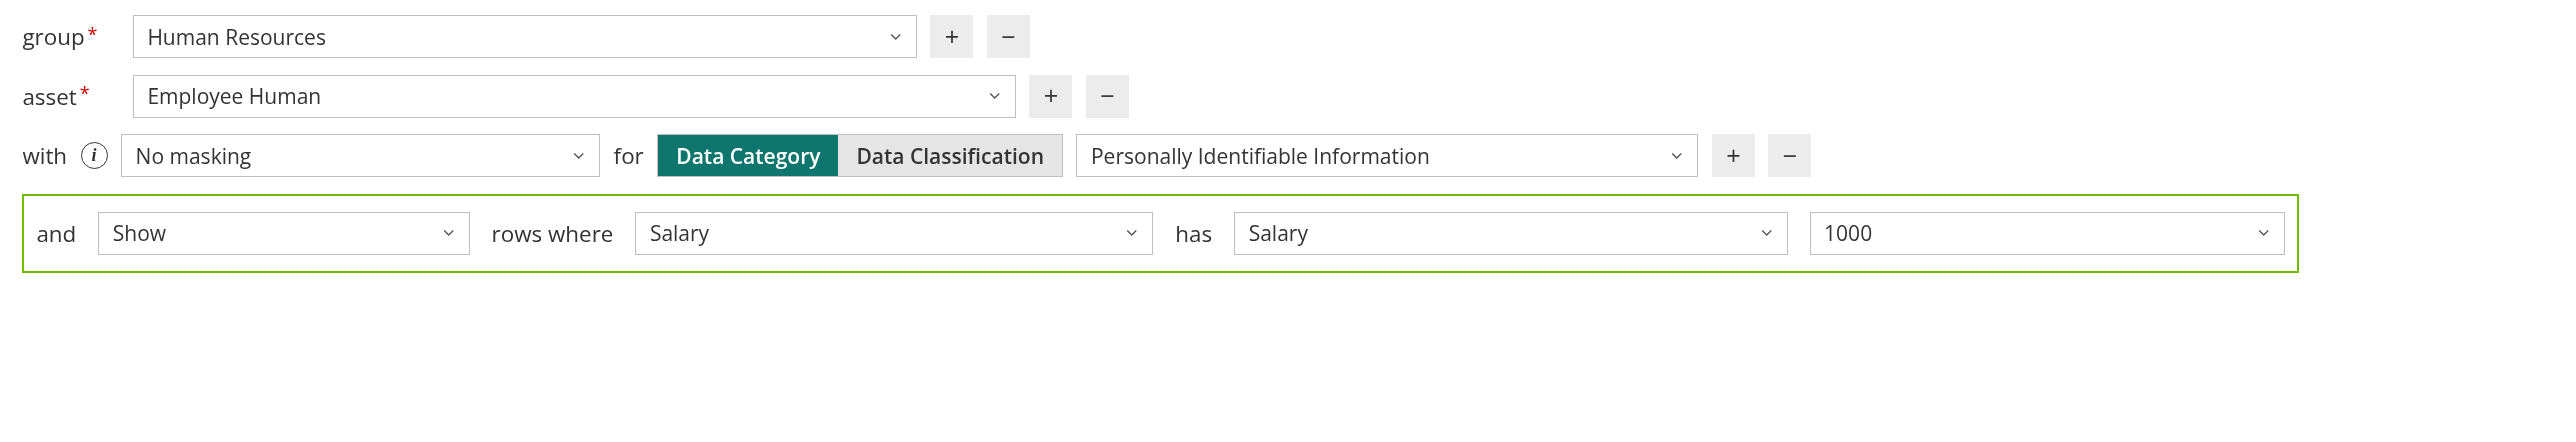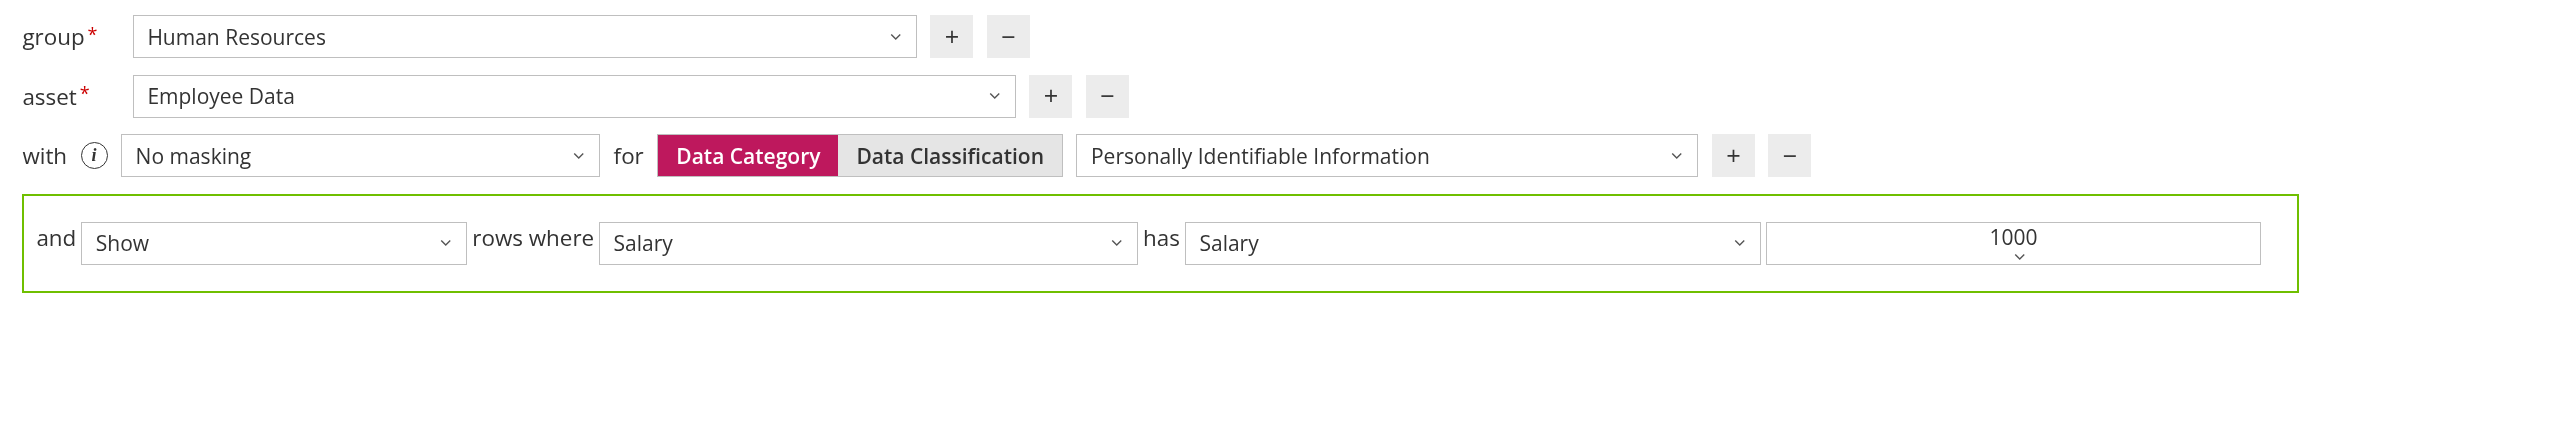--- a/index.html
+++ b/index.html
@@ -92,33 +92,34 @@
   .seg-item {
     display: flex;
     align-items: center;
     padding: 0 18px;
     font-size: 21px;
     font-weight: 600;
     cursor: pointer;
     white-space: nowrap;
   }
   .seg-active {
-    background: #be185d;
+    background: #0f766e;
     color: #fff;
   }
   .seg-inactive {
     background: #e5e5e5;
     color: #333;
   }
   .hl-row {
     border: 2.2px solid #6fbf00;
-    padding: 26px 12px;
+    padding: 16px 12px;
     width: 2277px;
     display: flex;
-    gap: 5px;
+    align-items: center;
+    gap: 22px;
     margin-top: 3px;
   }
   
   .lbl-col {
     width: 97px;
     text-align: left;
   }
 </style>
 </head>
 <body>
@@ -143,21 +144,21 @@
     <div class="sq-btn">
       <span>−</span>
     </div>
   </div>
 
   <div class="row">
     <div class="lbl-col">
       <span class="label">asset</span><span class="req">*</span>
     </div>
     <div class="select" style="width:883px;">
-      <span class="value">Employee Data</span>
+      <span class="value">Employee Human</span>
       <span class="chev">
         <svg viewBox="0 0 24 24" width="13.5" height="13.5">
             <path d="M4 8l8 8 8-8" fill="none" stroke="#555" stroke-width="2.5"></path>
           </svg>
       </span>
     </div>
     <div class="sq-btn">
       <span>+</span>
     </div>
     <div class="sq-btn">
@@ -224,21 +225,21 @@
     </div>
     <span class="label">has</span>
     <div class="select" style="width:576px;">
       <span class="value">Salary</span>
       <span class="chev">
         <svg viewBox="0 0 24 24" width="13.5" height="13.5">
             <path d="M4 8l8 8 8-8" fill="none" stroke="#555" stroke-width="2.5"></path>
           </svg>
       </span>
     </div>
-    <div class="select" style="width:495px;flex-direction:column;">
+    <div class="select" style="width:495px;">
       <span class="value">1000</span>
       <span class="chev">
         <svg viewBox="0 0 24 24" width="13.5" height="13.5">
             <path d="M4 8l8 8 8-8" fill="none" stroke="#555" stroke-width="2.5"></path>
           </svg>
       </span>
     </div>
   </div>
 
 </div>

